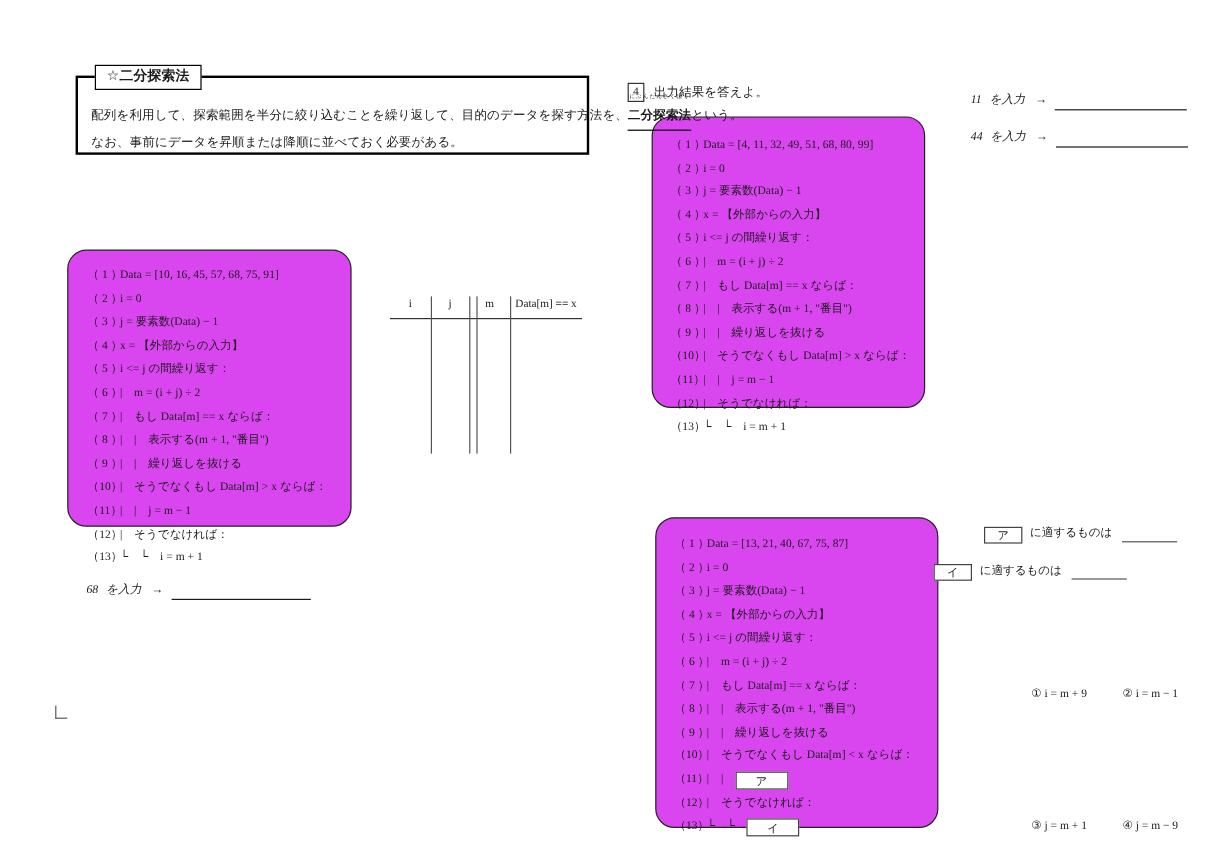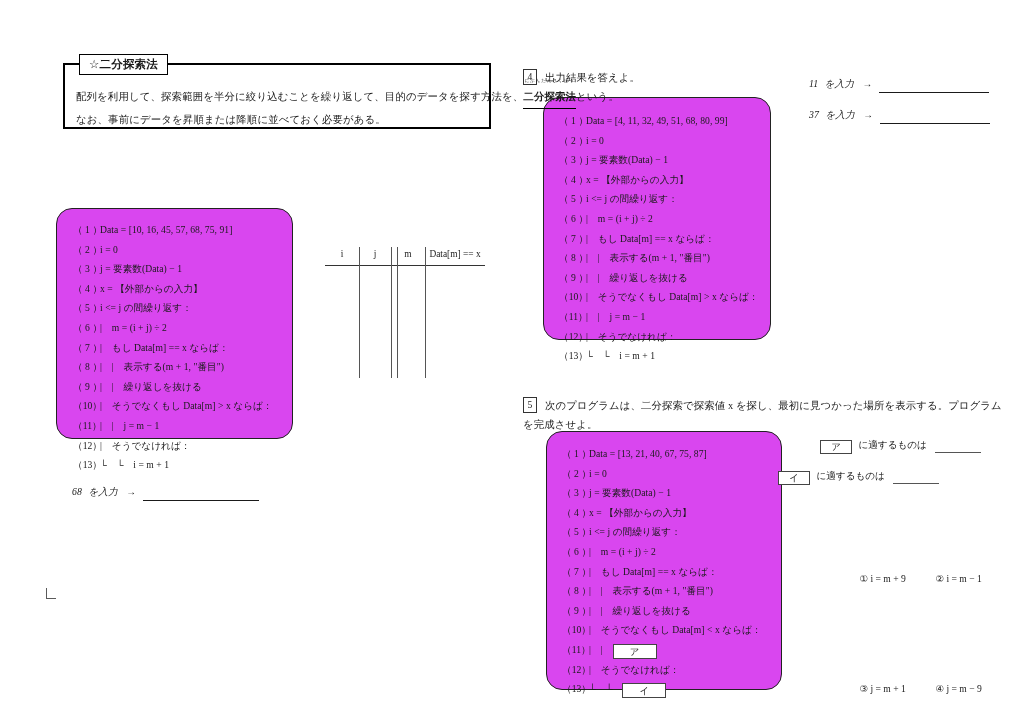--- a/index.html
+++ b/index.html
@@ -259,29 +259,26 @@
     <div class="code-lines" id="prog-q4" style="left:15px; top:13px;"><span class="ln"><span class="lbl">（ 1 ）</span><span>Data = [4, 11, 32, 49, 51, 68, 80, 99]</span></span><span class="ln"><span class="lbl">（ 2 ）</span><span>i = 0</span></span><span class="ln"><span class="lbl">（ 3 ）</span><span>j = 要素数(Data) − 1</span></span><span class="ln"><span class="lbl">（ 4 ）</span><span>x = 【外部からの入力】</span></span><span class="ln"><span class="lbl">（ 5 ）</span><span>i &lt;= j の間繰り返す：</span></span><span class="ln"><span class="lbl">（ 6 ）</span><span>|    m = (i + j) ÷ 2</span></span><span class="ln"><span class="lbl">（ 7 ）</span><span>|    もし Data[m] == x ならば：</span></span><span class="ln"><span class="lbl">（ 8 ）</span><span>|    |    表示する(m + 1, "番目")</span></span><span class="ln"><span class="lbl">（ 9 ）</span><span>|    |    繰り返しを抜ける</span></span><span class="ln"><span class="lbl">（10）</span><span>|    そうでなくもし Data[m] &gt; x ならば：</span></span><span class="ln"><span class="lbl">（11）</span><span>|    |    j = m − 1</span></span><span class="ln"><span class="lbl">（12）</span><span>|    そうでなければ：</span></span><span class="ln"><span class="lbl">（13）</span><span>└    └    i = m + 1</span></span></div>
   </div>
 
   <div class="ans-row" style="left:809px; top:76px;">
     <span>11</span>
     <span style="margin-left:4px;">を入力</span>
     <span class="arrow">→</span>
     <span class="ans-line" style="width:110px;"></span>
   </div>
   <div class="ans-row" style="left:809px; top:107px;">
-    <span>37</span>
+    <span>44</span>
     <span style="margin-left:4px;">を入力</span>
     <span class="arrow">→</span>
     <span class="ans-line" style="width:110px;"></span>
   </div>
 
-  <div class="q-head" style="left:523px; top:396px; width:480px;">
-    <span class="q-num">5</span><span class="q-text">次のプログラムは、二分探索で探索値 x を探し、最初に見つかった場所を表示する。プログラムを完成させよ。</span>
-  </div>
 
   <div class="code-box" style="left:546px; top:431px; width:236px; height:259px;">
     <div class="code-lines" id="prog-q5" style="left:15px; top:12px;"><span class="ln"><span class="lbl">（ 1 ）</span><span>Data = [13, 21, 40, 67, 75, 87]</span></span><span class="ln"><span class="lbl">（ 2 ）</span><span>i = 0</span></span><span class="ln"><span class="lbl">（ 3 ）</span><span>j = 要素数(Data) − 1</span></span><span class="ln"><span class="lbl">（ 4 ）</span><span>x = 【外部からの入力】</span></span><span class="ln"><span class="lbl">（ 5 ）</span><span>i &lt;= j の間繰り返す：</span></span><span class="ln"><span class="lbl">（ 6 ）</span><span>|    m = (i + j) ÷ 2</span></span><span class="ln"><span class="lbl">（ 7 ）</span><span>|    もし Data[m] == x ならば：</span></span><span class="ln"><span class="lbl">（ 8 ）</span><span>|    |    表示する(m + 1, "番目")</span></span><span class="ln"><span class="lbl">（ 9 ）</span><span>|    |    繰り返しを抜ける</span></span><span class="ln"><span class="lbl">（10）</span><span>|    そうでなくもし Data[m] &lt; x ならば：</span></span><span class="ln"><span class="lbl">（11）</span><span>|    |    </span><span class="blank-box">ア</span></span><span class="ln"><span class="lbl">（12）</span><span>|    そうでなければ：</span></span><span class="ln"><span class="lbl">（13）</span><span>└    └    </span><span class="blank-box">イ</span></span></div>
   </div>
 
   <div class="choose-row" style="left:820px; top:437px;">
     <span class="blank-box">ア</span>
     <span style="margin-left:4px;">に適するものは</span>
     <span class="choose-line"></span>
   </div>

